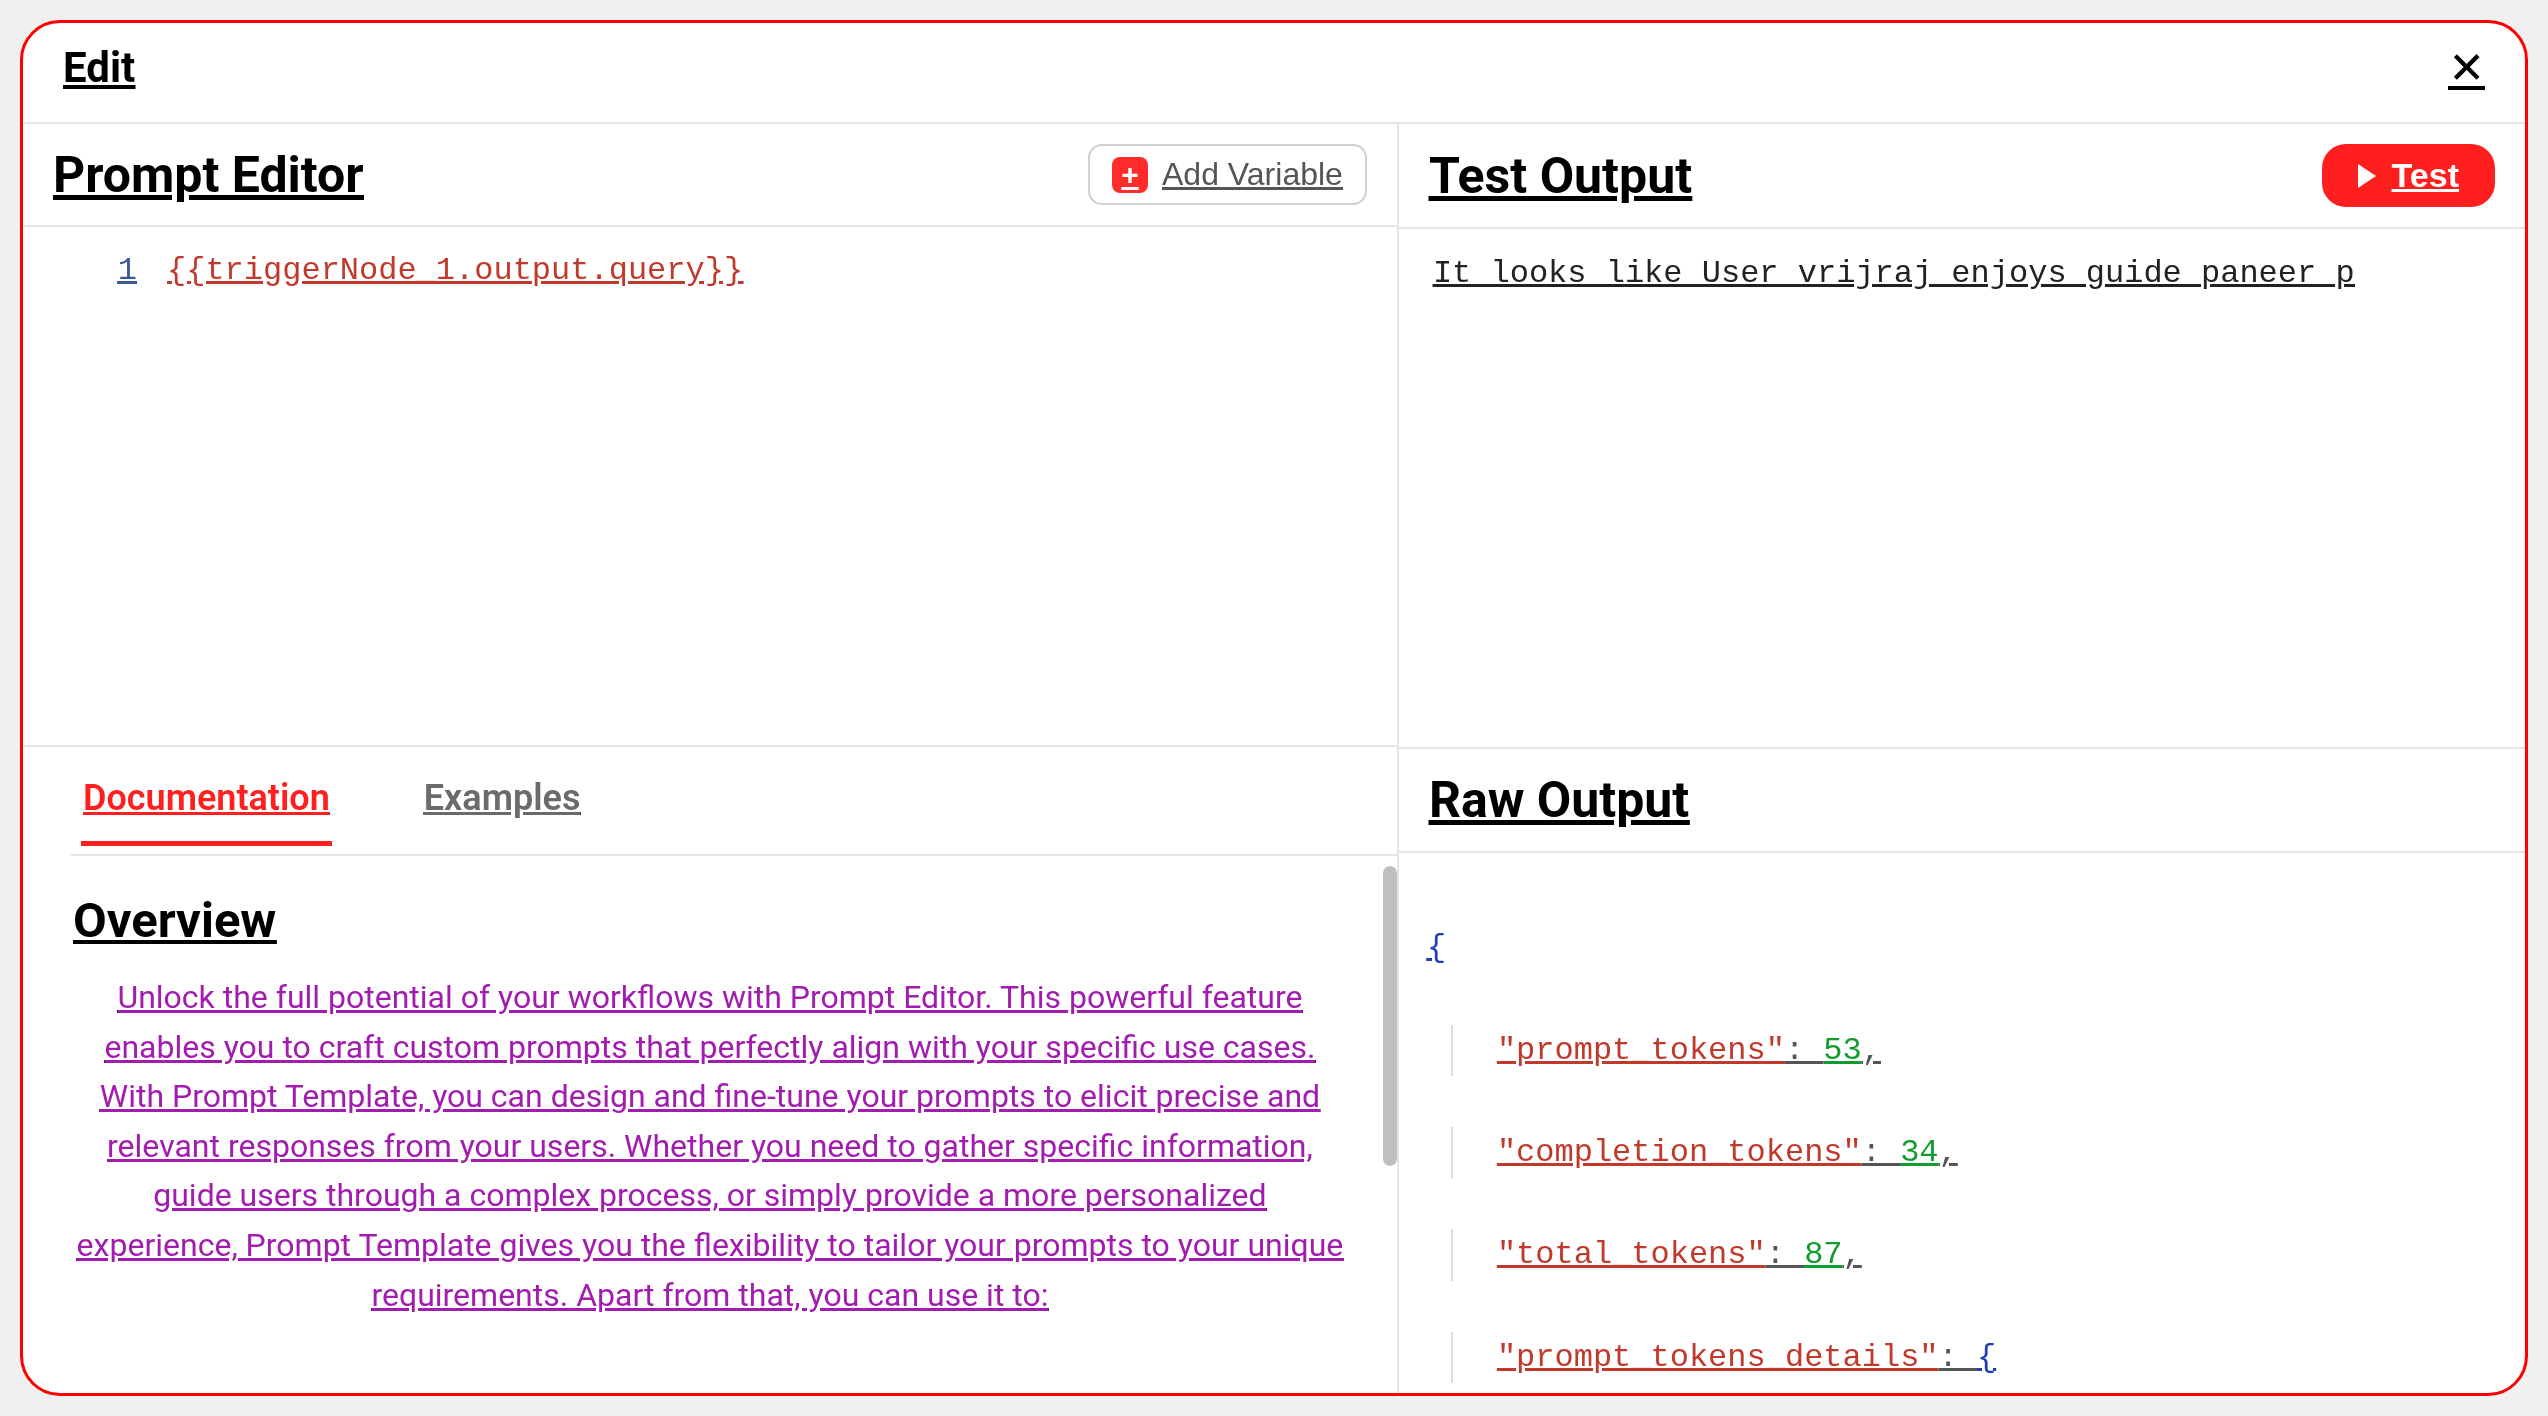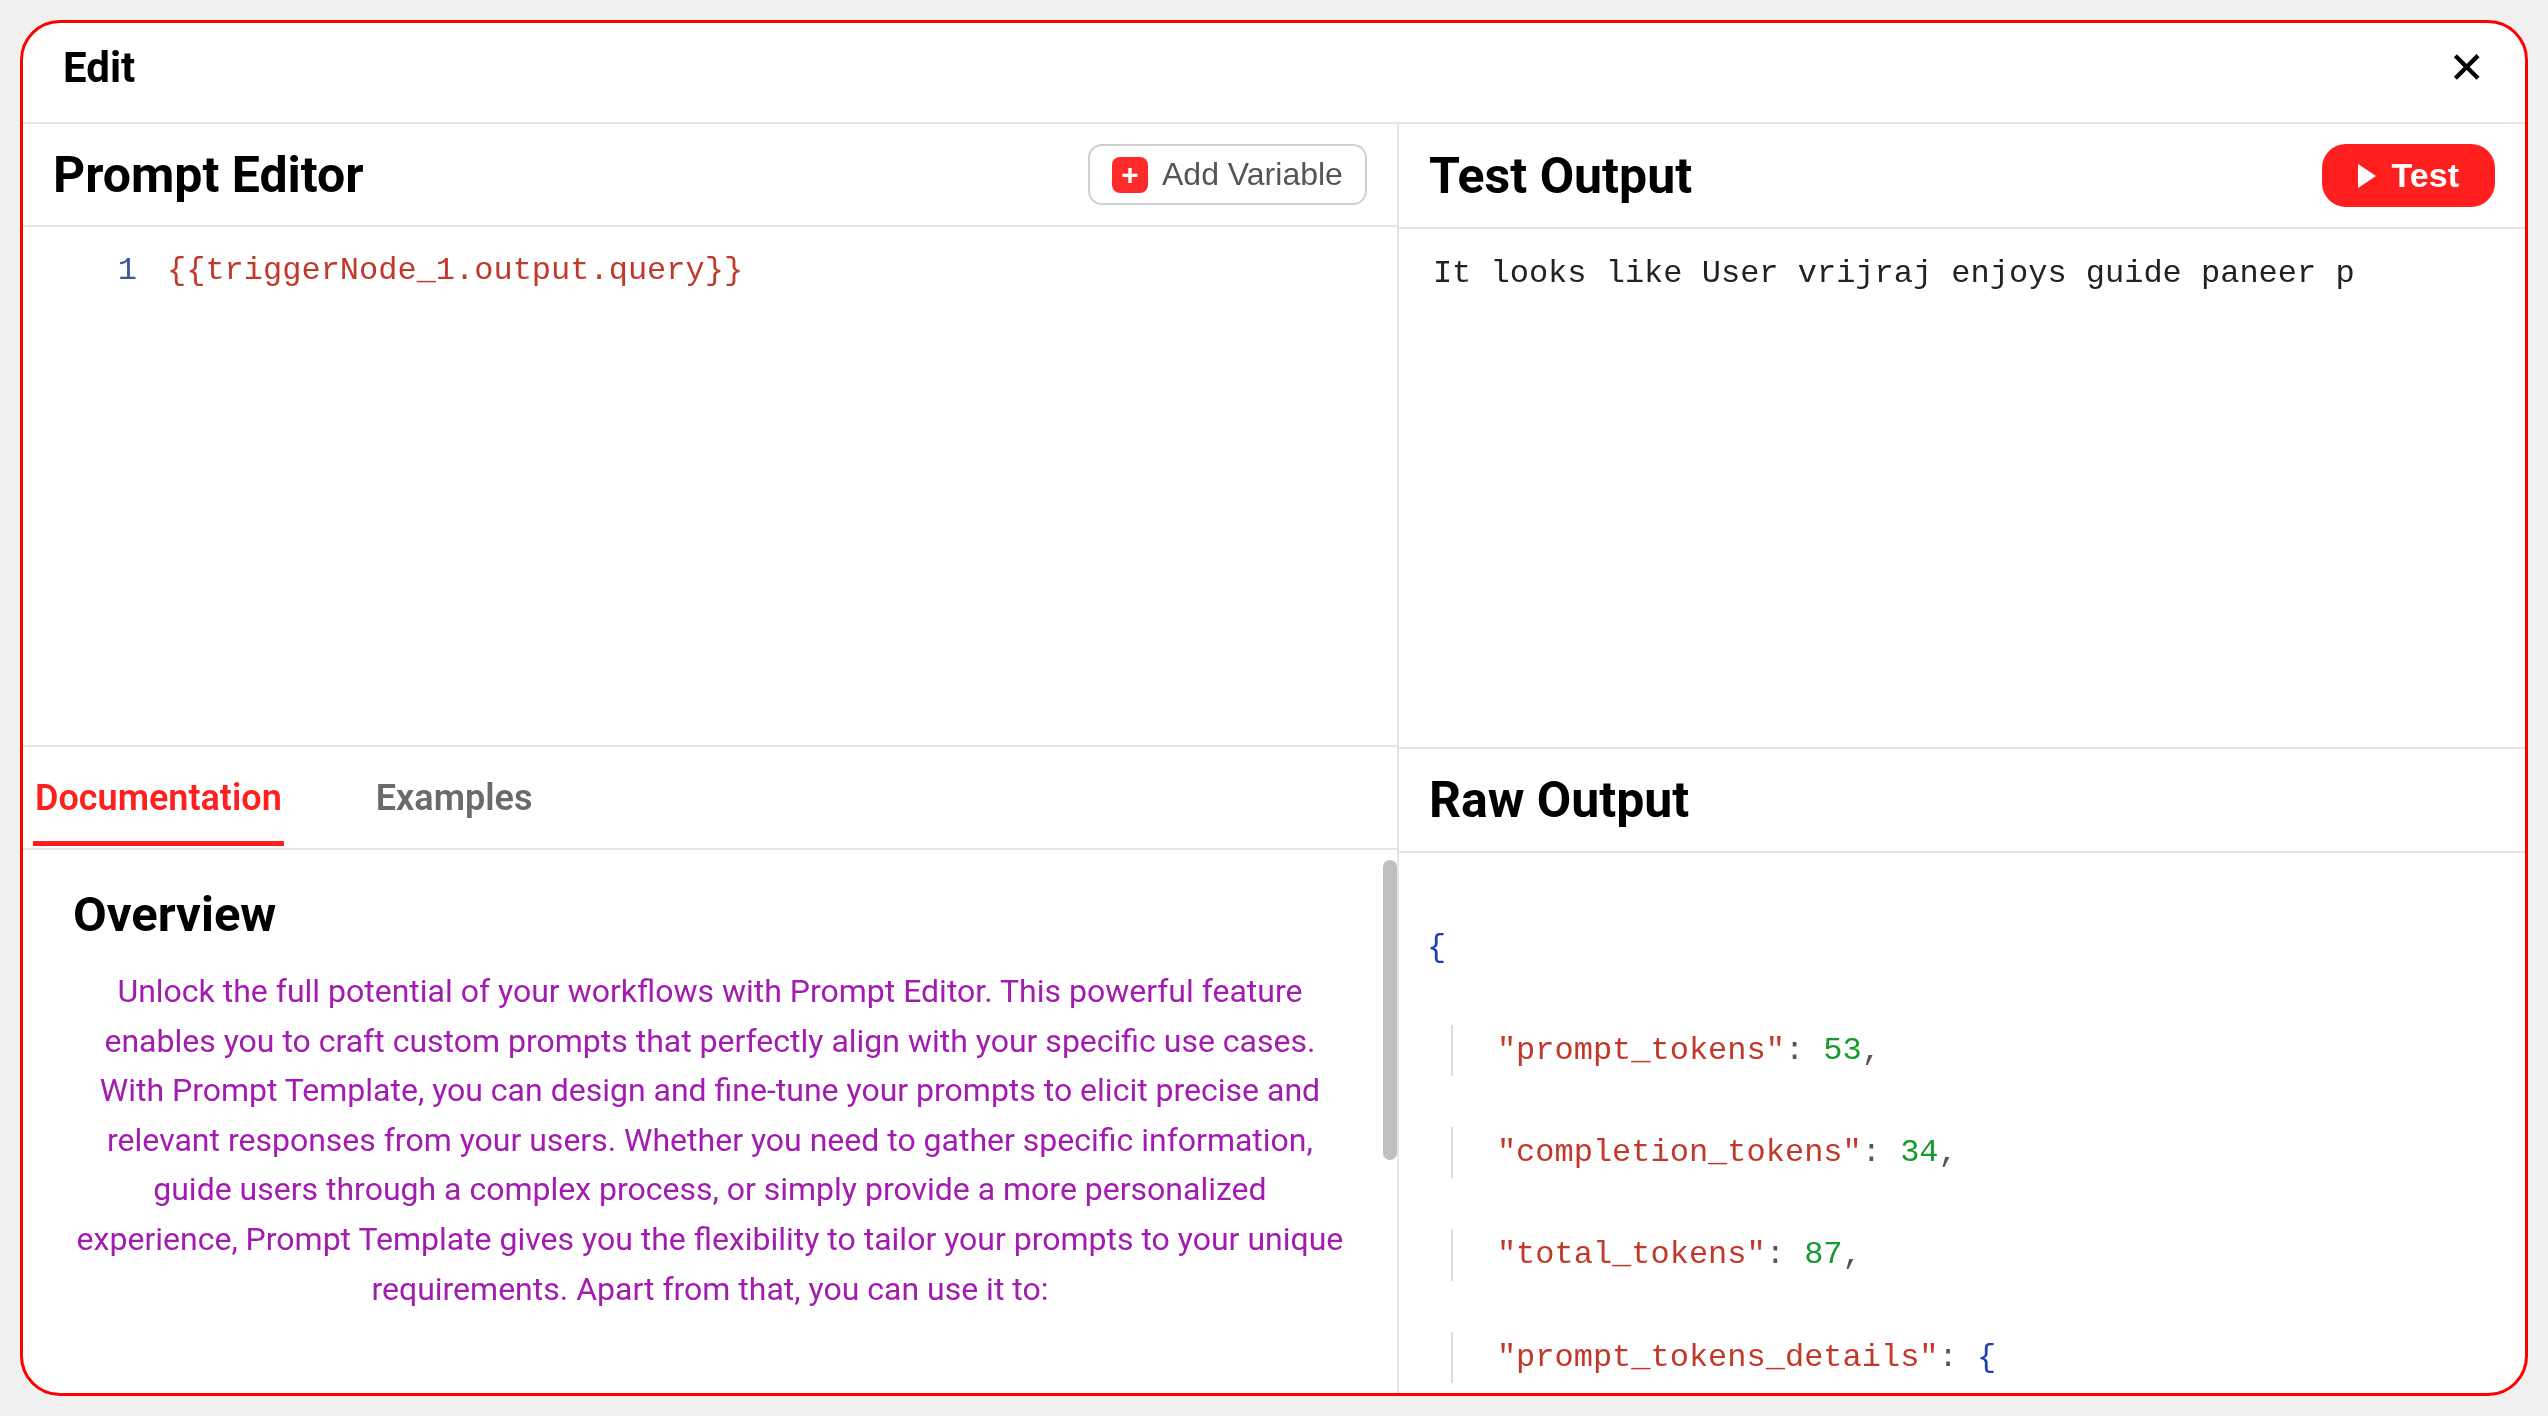--- a/index.html
+++ b/index.html
@@ -1,18 +1,19 @@
 <!DOCTYPE html>
 <html><head>
 <meta charset="utf-8">
 <style>
   * {
     box-sizing: border-box;
     margin: 0;
     padding: 0;
+    text-decoration: underline;
   }
   body {
     font-family: -apple-system, BlinkMacSystemFont, "Segoe UI", Roboto, Helvetica, Arial, sans-serif;
     background: #f0f0f0;
     width: 2548px;
     height: 1416px;
     position: relative;
     overflow: hidden;
   }
   .modal-wrapper {
@@ -140,22 +141,23 @@
   }
   .code {
     flex: 1;
     color: #c0392b;
     white-space: pre;
   }
   .tabs-row {
     display: flex;
     align-items: center;
     gap: 90px;
-    padding: 20px 10px 4px 10px;
-    border-bottom: 2px solid #e5e5e5;
+    padding: 20px 10px 10px 10px;
+    border-bottom: 2px solid #e5e5e5;
+    margin-left: 48px;
   }
   .tab {
     font-size: 36px;
     font-weight: 600;
     color: #6b6b6b;
     padding: 10px 2px 22px 2px;
     cursor: pointer;
     border-bottom: 5px solid transparent;
     margin-bottom: -2px;
   }

